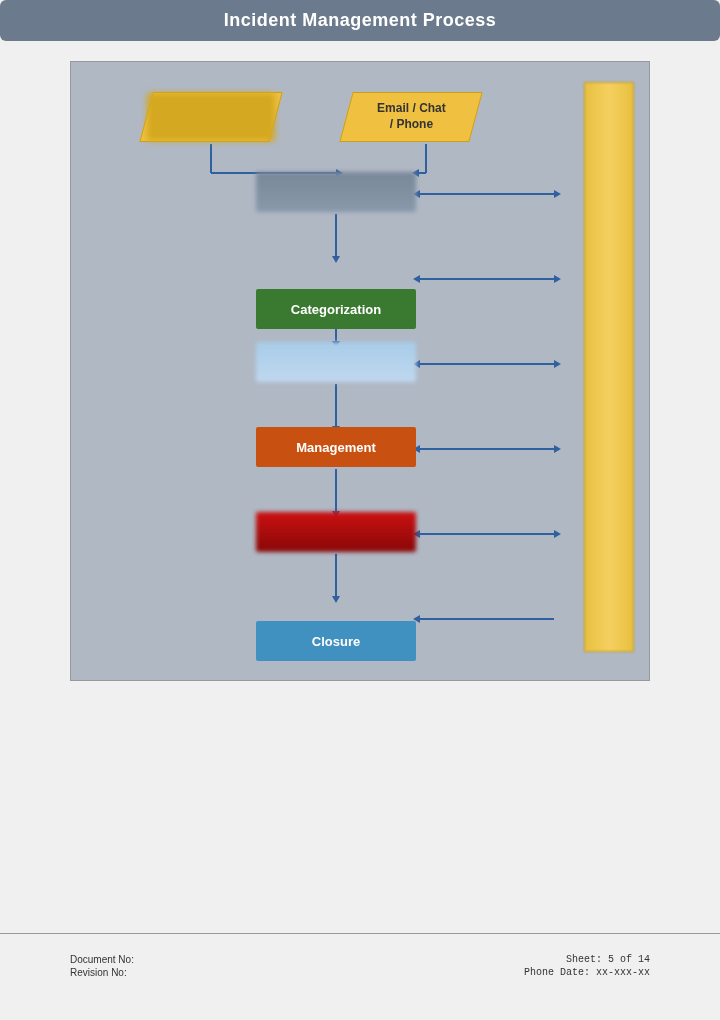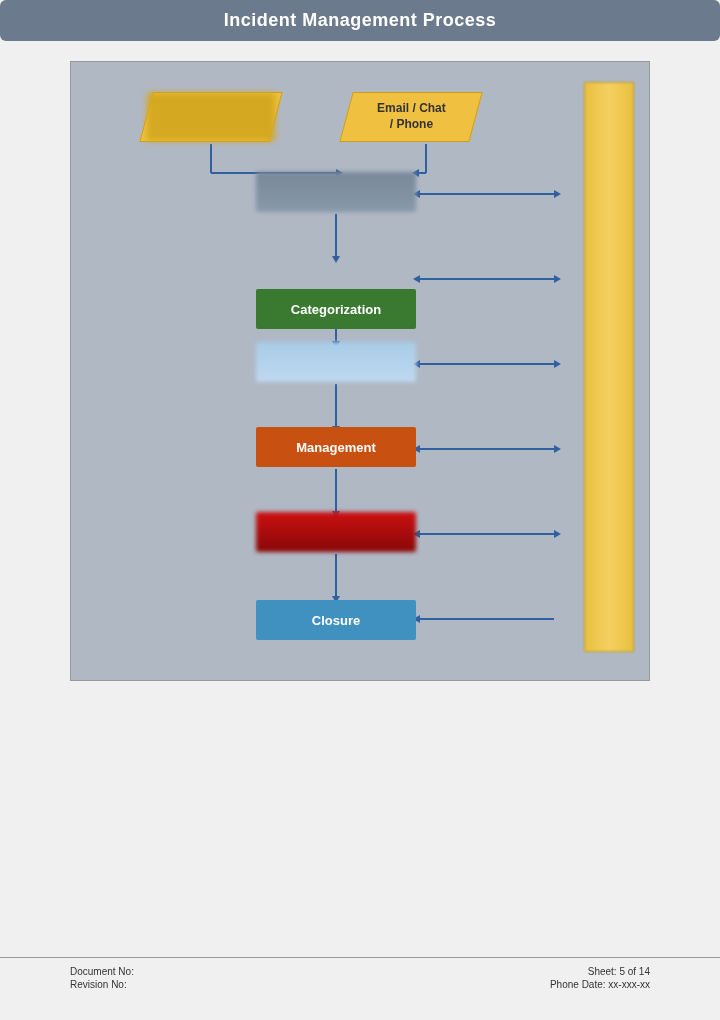--- a/index.html
+++ b/index.html
@@ -111,53 +111,54 @@
       background: #c85010;
       top: 345px;
     }
     .box-red {
       background: linear-gradient(to bottom, #cc1010, #880808);
       top: 430px;
       filter: blur(2px);
     }
     .box-blue {
       background: #4090c0;
-      top: 518px;
+      top: 539px;
     }
 
     
     .right-bar {
       position: absolute;
       right: 0;
       top: 0;
       width: 50px;
       height: 100%;
       background: linear-gradient(to right, #e8c040, #f5d060, #e8c040);
       border: 1px solid #c8a020;
       filter: blur(1px);
     }
 
     
     .footer {
       position: absolute;
       bottom: 20px;
       left: 0;
       right: 0;
-      padding: 8px 70px;
+      padding: 20px 70px;
       border-top: 1px solid #999;
       display: flex;
       justify-content: space-between;
       font-size: 10px;
       color: #333;
     }
     .footer-left div, .footer-right div {
       margin-bottom: 2px;
     }
     .footer-right {
       text-align: right;
+      font-family: Liberation Mono, monospace;
     }
 
     
     svg.connectors {
       position: absolute;
       top: 0;
       left: 0;
       width: 100%;
       height: 100%;
       pointer-events: none;

